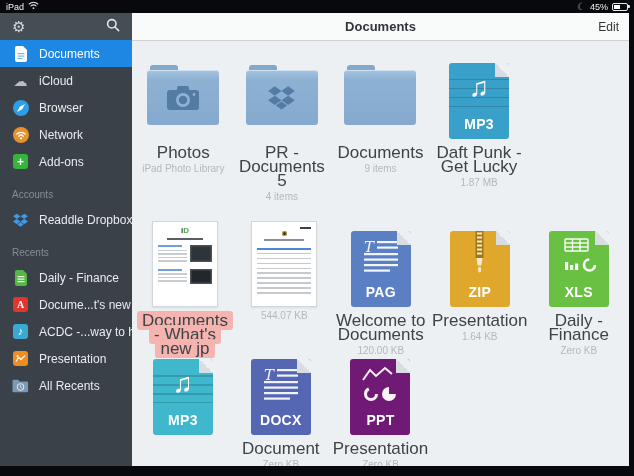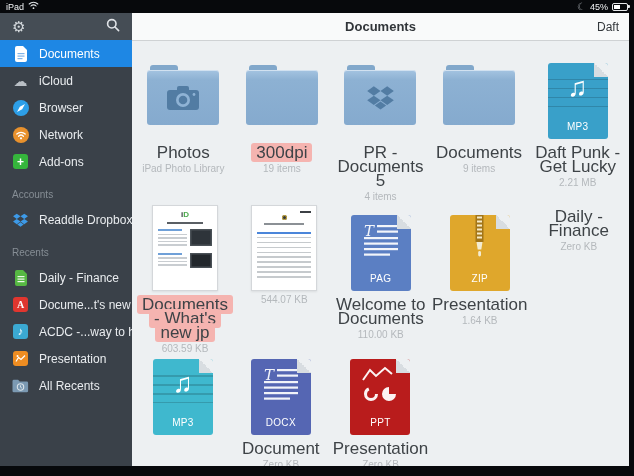--- a/index.html
+++ b/index.html
@@ -40,41 +40,41 @@
   .main-title{position:absolute;inset:0;display:flex;align-items:center;justify-content:center;
               font-size:13px;font-weight:bold;color:#313539;}
   .edit-btn{position:absolute;right:10px;top:0;bottom:0;display:flex;align-items:center;
             font-size:12px;color:#33373b;cursor:pointer;}
 
   .grid{flex:1;padding:14px 2px 0;overflow:hidden;}
   .grid-row{display:grid;grid-template-columns:repeat(5,1fr);}
   .grid-row.r1{height:148px;} .grid-row.r2{height:152px;} .grid-row.r3{height:170px;}
   .cell{display:flex;flex-direction:column;align-items:center;text-align:center;padding:0 3px;cursor:pointer;}
   .icon-box{display:flex;align-items:flex-end;justify-content:center;}
-  .r1 .icon-box{height:84px;} .r2 .icon-box{height:88px;} .r3 .icon-box{height:80px;}
+  .r1 .icon-box{height:84px;} .r2 .icon-box{height:88px;margin-top:16px;} .r3 .icon-box{height:80px;}
   .cell-title{margin-top:7px;font-size:17px;line-height:14px;color:#3e4347;max-width:96px;}
   .cell-sub{margin-top:3px;font-size:10px;color:#b4b8bc;line-height:12px;}
   .hl{padding:0 5px;border-radius:3px;-webkit-box-decoration-break:clone;box-decoration-break:clone;}
   .hl-pink{background:#f5b4b0;}
   .hl-yellow{background:#f5c05a;}
 
   
   .folder{position:relative;width:72px;height:60px;margin-bottom:14px;}
   .folder-tab{position:absolute;top:0;left:3px;width:28px;height:12px;background:#82a8cb;border-radius:3px 3px 0 0;}
   .folder-body{position:absolute;top:5px;left:0;width:72px;height:55px;border-radius:3px;
                background:linear-gradient(180deg,#a5c4e1 0%,#8db1d3 18%,#85aace 100%);
                box-shadow:inset 0 1px 0 rgba(255,255,255,.5);
                display:flex;align-items:center;justify-content:center;}
 
   
   .ficon{position:relative;width:60px;height:76px;border-radius:3px;overflow:hidden;flex:none;}
   .dogear{position:absolute;top:0;right:0;width:14px;height:14px;
           background:linear-gradient(to bottom left,#edf0f2 50%,#d8dde1 50%);}
   .fbadge{position:absolute;bottom:7px;left:0;right:0;text-align:center;color:#fff;
-          font-weight:normal;font-size:10px;letter-spacing:.3px;}
+          font-weight:bold;font-size:14px;letter-spacing:.3px;}
   .staff{position:absolute;left:0;right:0;top:16px;height:28px;
          background:repeating-linear-gradient(to bottom,rgba(0,0,0,.16) 0 1.5px,transparent 1.5px 9px);}
   .note{position:absolute;top:2px;left:0;right:0;text-align:center;color:#fff;font-size:27px;line-height:44px;}
   .glyph{position:absolute;top:0;left:0;right:0;display:flex;justify-content:center;}
 
   
   .thumb{position:relative;width:66px;height:86px;background:#fff;border:1px solid #d4d7da;
          box-sizing:border-box;box-shadow:0 1px 2px rgba(0,0,0,.08);padding:5px 5px 4px;flex:none;
          display:flex;flex-direction:column;}
   .t1-logo{font-size:8px;font-weight:bold;color:#49a94b;text-align:center;line-height:8px;}
@@ -233,21 +233,21 @@
               </svg>
             </span>
             <span>All Recents</span>
           </div>
         </div>
     </div>
 
     <div class="main">
       <div class="main-header">
         <div class="main-title">Documents</div>
-        <div class="edit-btn">Daft</div>
+        <div class="edit-btn">Edit</div>
       </div>
       <div class="grid">
           <div class="grid-row r1">
             <div class="cell">
               <div class="icon-box">
                 <div class="folder">
                   <div class="folder-tab"></div>
                   <div class="folder-body">
                     <svg width="36" height="28" viewBox="0 0 36 28">
                       <rect x="2" y="6" width="32" height="20" rx="3" fill="#527ca3"></rect>
@@ -259,30 +259,20 @@
                   </div>
                 </div>
               </div>
               <div class="cell-title">Photos</div>
               <div class="cell-sub">iPad Photo Library</div>
             </div>
             <div class="cell">
               <div class="icon-box">
                 <div class="folder">
                   <div class="folder-tab"></div>
-                  <div class="folder-body"></div>
-                </div>
-              </div>
-              <div class="cell-title"><span class="hl hl-pink">300dpi</span></div>
-              <div class="cell-sub">19 items</div>
-            </div>
-            <div class="cell">
-              <div class="icon-box">
-                <div class="folder">
-                  <div class="folder-tab"></div>
                   <div class="folder-body">
                     <svg width="27" height="25" viewBox="0 0 16 15" fill="#527ca3">
                       <polygon points="4,0.8 8,3.6 4,6.4 0,3.6"></polygon>
                       <polygon points="12,0.8 16,3.6 12,6.4 8,3.6"></polygon>
                       <polygon points="4,6.4 8,9.2 4,12 0,9.2"></polygon>
                       <polygon points="12,6.4 16,9.2 12,12 8,9.2"></polygon>
                       <polygon points="8,9.9 11.4,12.3 8,14.7 4.6,12.3"></polygon>
                     </svg>
                   </div>
                 </div>
@@ -303,21 +293,21 @@
             <div class="cell">
               <div class="icon-box">
                 <div class="ficon" style="background: rgb(57, 160, 201);">
                   <div class="staff"></div>
                   <div class="note">♫</div>
                   <div class="dogear"></div>
                   <div class="fbadge">MP3</div>
                 </div>
               </div>
               <div class="cell-title">Daft Punk - Get Lucky</div>
-              <div class="cell-sub">2.21 MB</div>
+              <div class="cell-sub">1.87 MB</div>
             </div>
           </div>
           <div class="grid-row r2">
             <div class="cell">
               <div class="icon-box">
                 <div class="thumb">
                   <div class="t1-logo"><b>i</b>D</div>
                   <div class="t1-title"></div>
                   <div class="t1-sec">
                     <div class="t1-text">
@@ -379,21 +369,21 @@
                         <rect x="5" y="29" width="34" height="2.2"></rect>
                         <rect x="5" y="34.5" width="26" height="2.2"></rect>
                       </g>
                     </svg>
                   </div>
                   <div class="dogear"></div>
                   <div class="fbadge">PAG</div>
                 </div>
               </div>
               <div class="cell-title">Welcome to Documents</div>
-              <div class="cell-sub">110.00 KB</div>
+              <div class="cell-sub">120.00 KB</div>
             </div>
             <div class="cell">
               <div class="icon-box">
                 <div class="ficon" style="background: rgb(223, 167, 44);">
                   <div class="glyph">
                     <svg width="18" height="48" viewBox="0 0 18 48">
                       <rect x="4.5" y="0" width="8" height="27" fill="rgba(90,60,0,.45)"></rect>
                       <g fill="#f7ecc9">
                         <rect x="6" y="1.5" width="5" height="2"></rect>
                         <rect x="6" y="5.5" width="5" height="2"></rect>
@@ -407,20 +397,43 @@
                     </svg>
                   </div>
                   <div class="dogear"></div>
                   <div class="fbadge">ZIP</div>
                 </div>
               </div>
               <div class="cell-title">Presentation</div>
               <div class="cell-sub">1.64 KB</div>
             </div>
             <div class="cell">
+              <div class="icon-box">
+                <div class="ficon" style="background: rgb(105, 192, 67);">
+                  <div class="glyph" style="top:5px">
+                    <svg width="44" height="38" viewBox="0 0 44 38">
+                      <g stroke="#fff" fill="none" stroke-width="1.4" opacity=".95">
+                        <rect x="8" y="3" width="23" height="12" rx="1"></rect>
+                        <line x1="8" y1="7" x2="31" y2="7"></line>
+                        <line x1="8" y1="11" x2="31" y2="11"></line>
+                        <line x1="15.5" y1="3" x2="15.5" y2="15"></line>
+                        <line x1="23" y1="3" x2="23" y2="15"></line>
+                      </g>
+                      <g fill="#fff" opacity=".95">
+                        <rect x="8" y="26" width="3.2" height="8"></rect>
+                        <rect x="13" y="29" width="3.2" height="5"></rect>
+                        <rect x="18" y="27.5" width="3.2" height="6.5"></rect>
+                      </g>
+                      <circle cx="32.5" cy="29" r="5.5" fill="none" stroke="#fff" stroke-width="2.6" stroke-dasharray="25 10" opacity=".95"></circle>
+                    </svg>
+                  </div>
+                  <div class="dogear"></div>
+                  <div class="fbadge">XLS</div>
+                </div>
+              </div>
               <div class="cell-title">Daily - Finance</div>
               <div class="cell-sub">Zero KB</div>
             </div>
           </div>
           <div class="grid-row r3">
             <div class="cell">
               <div class="icon-box">
                 <div class="ficon" style="background: rgb(63, 184, 206);">
                   <div class="staff"></div>
                   <div class="note">♫</div>
@@ -447,21 +460,21 @@
                   </div>
                   <div class="dogear"></div>
                   <div class="fbadge">DOCX</div>
                 </div>
               </div>
               <div class="cell-title">Document</div>
               <div class="cell-sub">Zero KB</div>
             </div>
             <div class="cell">
               <div class="icon-box">
-                <div class="ficon" style="background: #b91c1c;">
+                <div class="ficon" style="background: #701a75;">
                   <div class="glyph" style="top:6px">
                     <svg width="44" height="40" viewBox="0 0 44 40">
                       <polyline points="5,15 12,5 18,11 27,3 34,9" stroke="#fff" fill="none" stroke-width="2" opacity=".95"></polyline>
                       <circle cx="13" cy="29" r="5.5" fill="none" stroke="#fff" stroke-width="3" stroke-dasharray="23 11" opacity=".95"></circle>
                       <path d="M31 22 a7 7 0 1 0 7 7 l-7 0 z" fill="#fff" opacity=".95"></path>
                     </svg>
                   </div>
                   <div class="dogear"></div>
                   <div class="fbadge">PPT</div>
                 </div>

